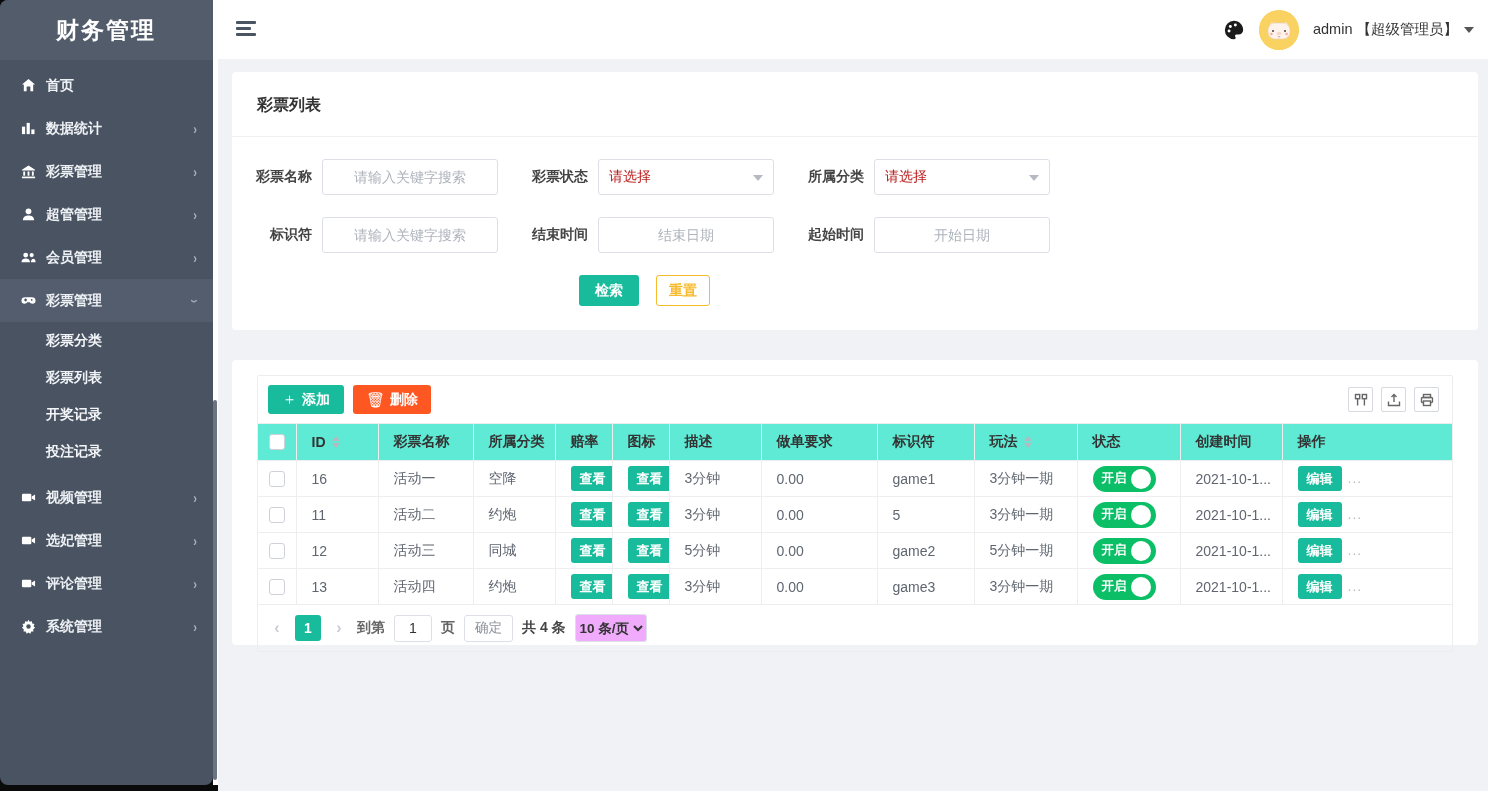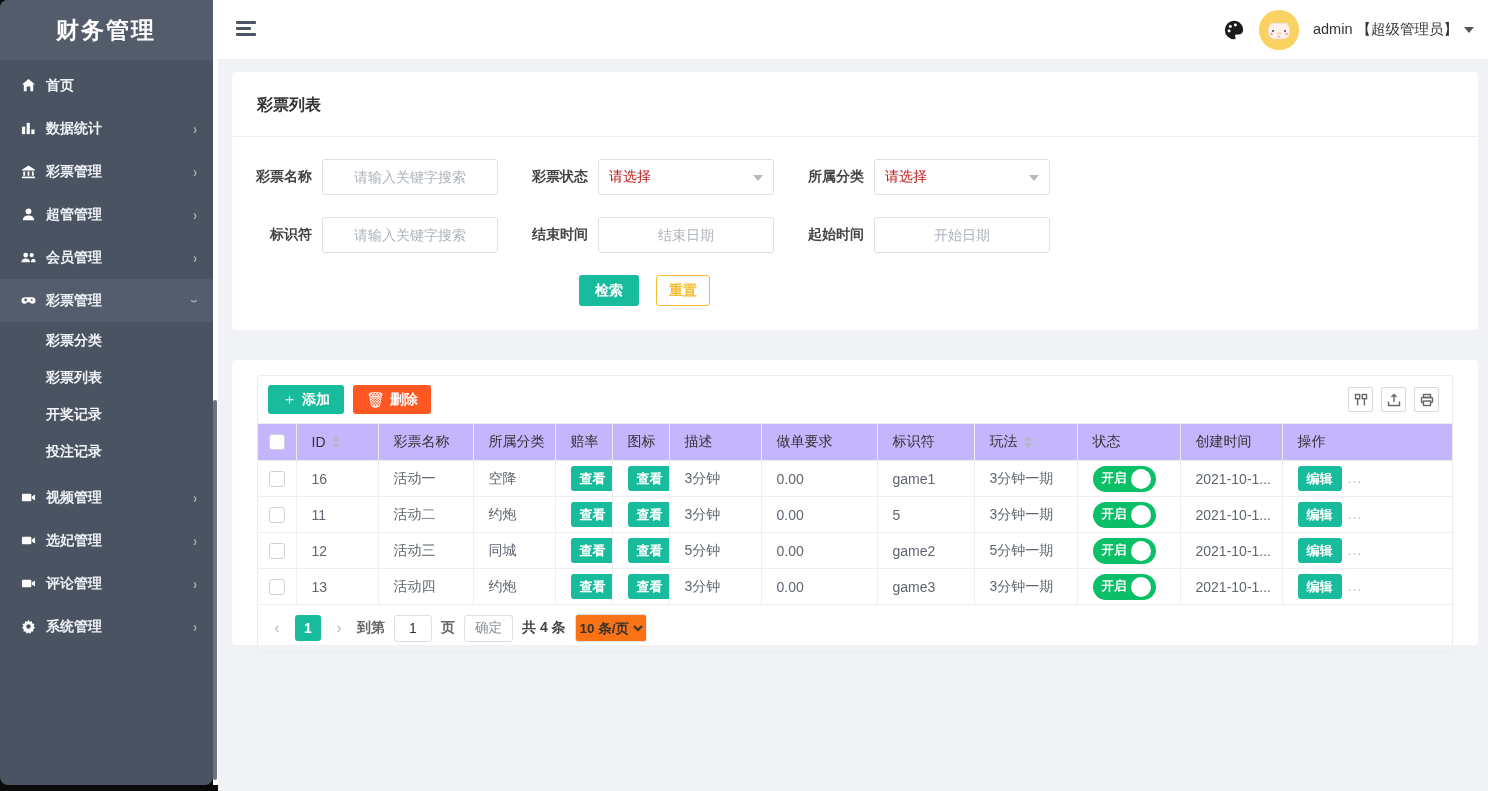--- a/index.html
+++ b/index.html
@@ -74,21 +74,21 @@
   .btn .pl { font-size:15px; margin-right:5px; font-weight:400; }
   .tool-icons { margin-left:auto; display:flex; gap:8px; padding-right:3px; }
   .tool-btn { width:25px; height:25px; border:1px solid #d6d9dd; border-radius:2px; background:#fff;
     display:flex; align-items:center; justify-content:center; cursor:pointer; }
   .tool-btn svg { stroke:#666; fill:none; stroke-width:1.4; }
 
   table { width:100%; border-collapse:collapse; table-layout:fixed; }
   th,td { border:1px solid #eceef0; border-left:none; font-size:14px; text-align:left;
     padding:0 0 0 15px; overflow:hidden; white-space:nowrap; }
   th:last-child, td:last-child { border-right:none; }
-  th { height:37px; color:#333; font-weight:normal; background:#c4b5fd; }
+  th { height:37px; color:#333; font-weight:bold; background:#5eead4; }
   td { height:36px; color:#5f6670; }
   tr.data-row td { border-top:none; }
   .col-ck { width:38px; } .col-id { width:82px; } .col-name { width:95px; } .col-cat { width:82px; }
   .col-odds { width:57px; } .col-icon { width:57px; } .col-desc { width:92px; } .col-req { width:116px; }
   .col-ident { width:97px; } .col-play { width:103px; } .col-status { width:103px; } .col-created { width:102px; }
   .th-flex { display:flex; align-items:center; gap:6px; }
   .sort { display:inline-flex; flex-direction:column; gap:2px; cursor:pointer; }
   .sort b { width:0; height:0; border-left:4px solid transparent; border-right:4px solid transparent; }
   .sort .up { border-bottom:5px solid #b5b9c0; }
   .sort .dn { border-top:5px solid #b5b9c0; }
@@ -106,21 +106,21 @@
   .pg-arrow { color:#c9ccd2; font-size:16px; width:18px; text-align:center; cursor:pointer; font-weight:bold; }
   .pg-cur { width:26px; height:26px; background:#18bc9c; color:#fff; border-radius:3px;
     display:flex; align-items:center; justify-content:center; font-weight:600; cursor:pointer; }
   .pg-text { color:#666;font-weight:bold; }
   .pg-input { width:38px; height:27px; border:1px solid #dcdfe6; border-radius:3px; text-align:center;
     font-size:14px; color:#333; outline:none; }
   .pg-btn { height:27px; padding:0 10px; border:1px solid #dcdfe6; border-radius:3px; background:#fff;
     color:#8a8f98; cursor:pointer; font-size:13.5px; display:flex; align-items:center; }
   .pg-total { color:#444; font-weight:600; }
   .pg-select { height:28px; border:1px solid #dcdfe6; border-radius:3px; font-size:13.5px; color:#333;
-    background:#f97316; outline:none; font-weight:600; }
+    background:#f0abfc; outline:none; font-weight:600; }
 </style>
 </head>
 <body>
 
 <div class="side-back"></div>
 <div class="sidebar">
   <div class="logo">财务管理</div>
   <div class="menu">
 
     <div class="m-item">

